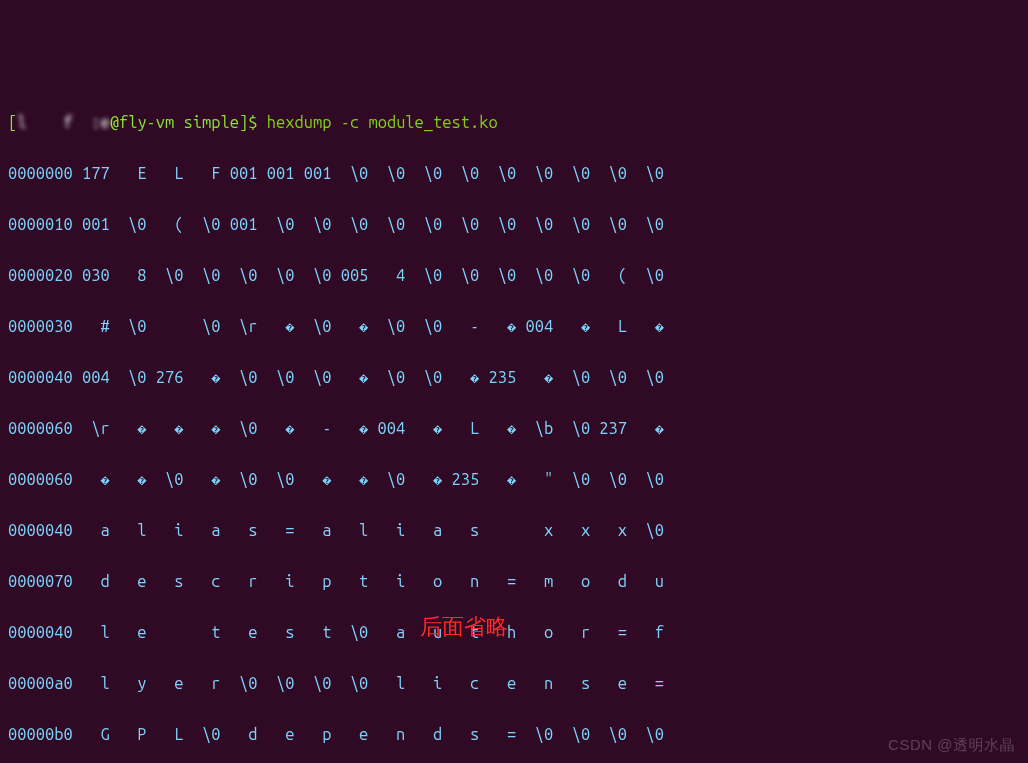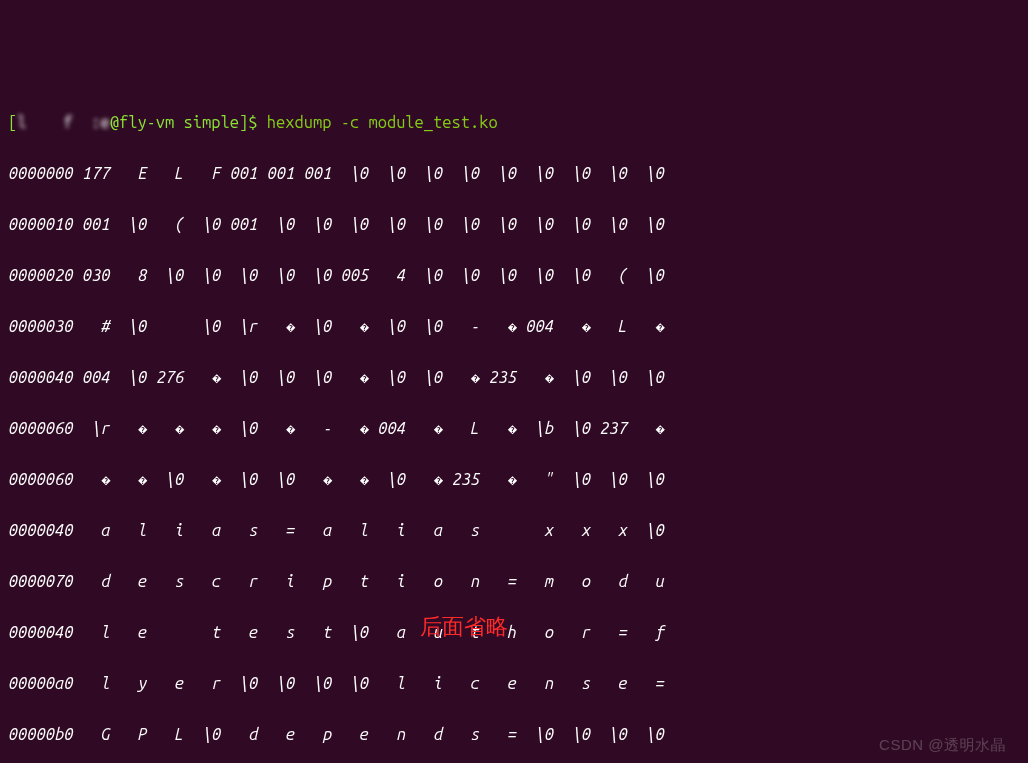--- a/index.html
+++ b/index.html
@@ -17,34 +17,34 @@
     position: relative;
     white-space: pre;
   }
   .prompt-user { color: #8ae234; }
   .prompt-user-blur {
     color: #ffffff;
     filter: blur(2px);
     -webkit-filter: blur(2px);
   }
   .cmd { color: #84cc16; }
-  .offsets { color: #ffffff; font-style: italic; }
+  .offsets { color: #7dd3fc; }
   .row { display: block; height: 25.5px; }
   .note {
     position: absolute;
     color: #ff2a2a;
     font-family: "SimSun", "Microsoft YaHei", sans-serif;
     font-size: 22px;
     left: 420px;
     top: 614px;
     pointer-events: none;
   }
   .watermark {
     position: absolute;
-    right: 22px;
+    right: 13px;
     bottom: 6px;
     color: rgba(255,255,255,0.22);
     font-family: "Microsoft YaHei", "SimHei", sans-serif;
     font-size: 15px;
     pointer-events: none;
     letter-spacing: 0.5px;
   }
 </style>
 </head>
 <body>

